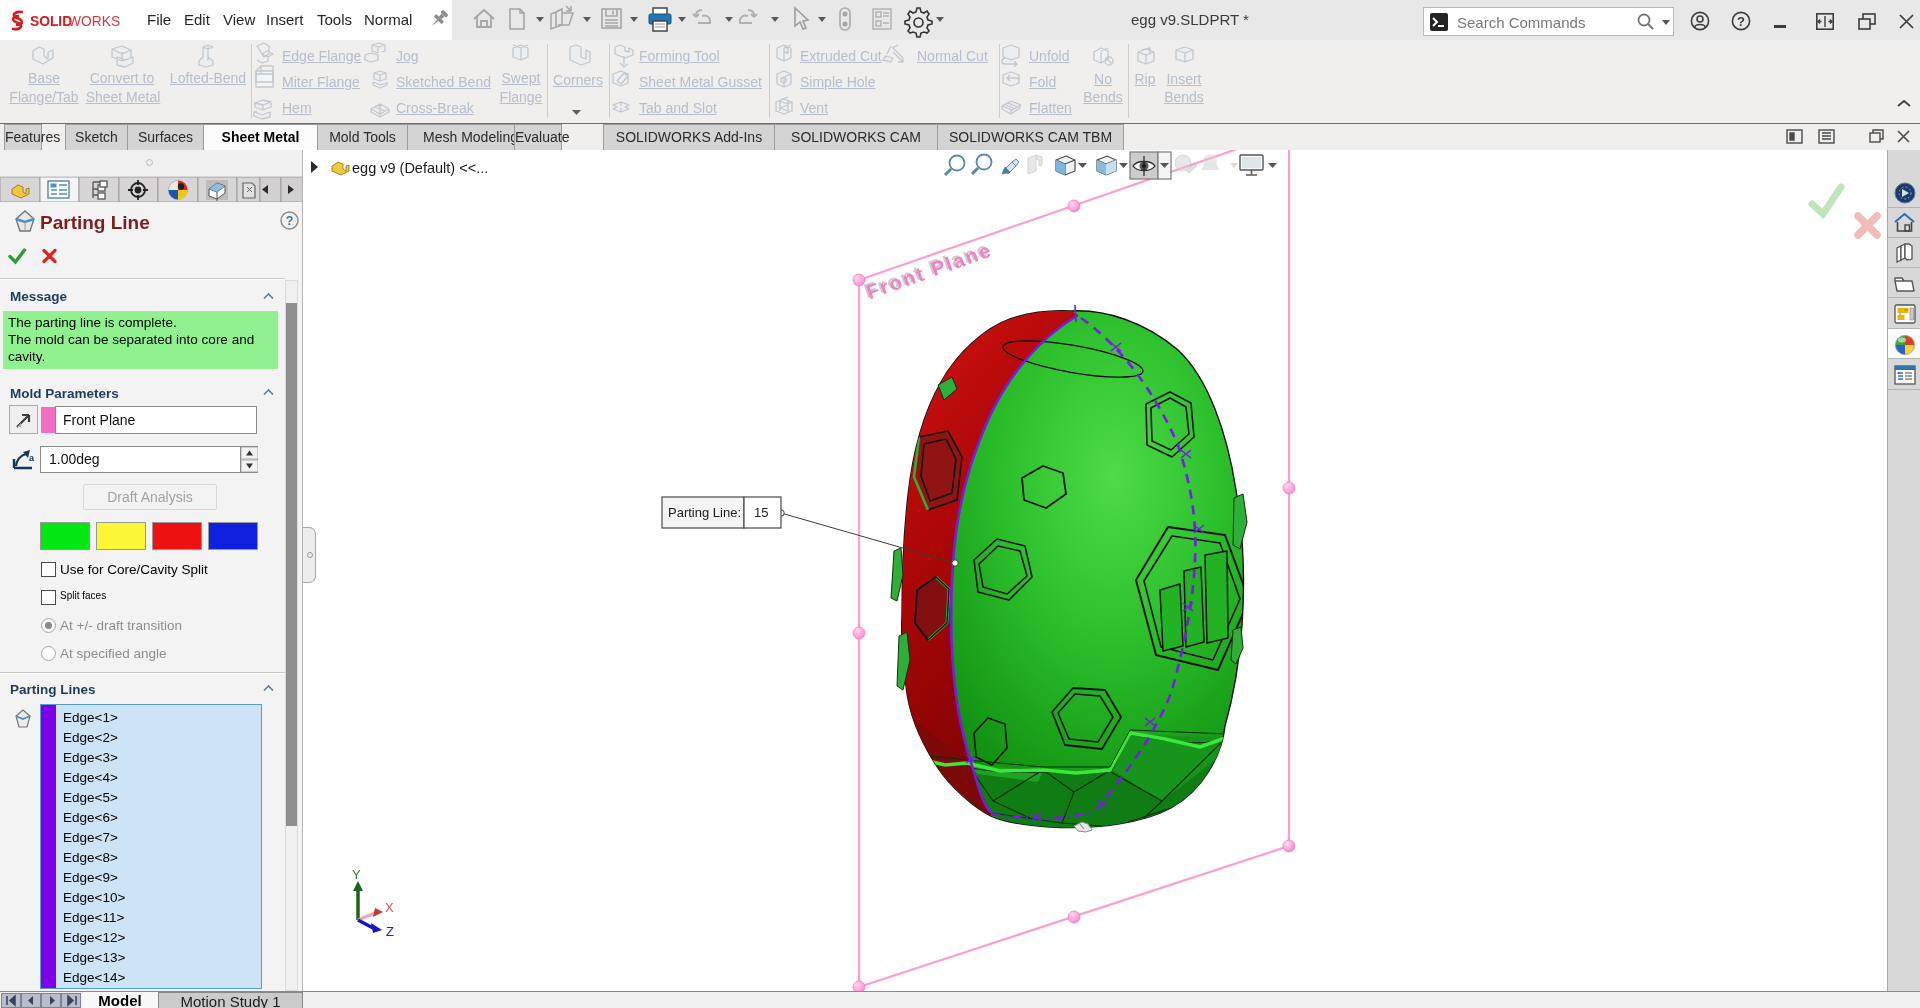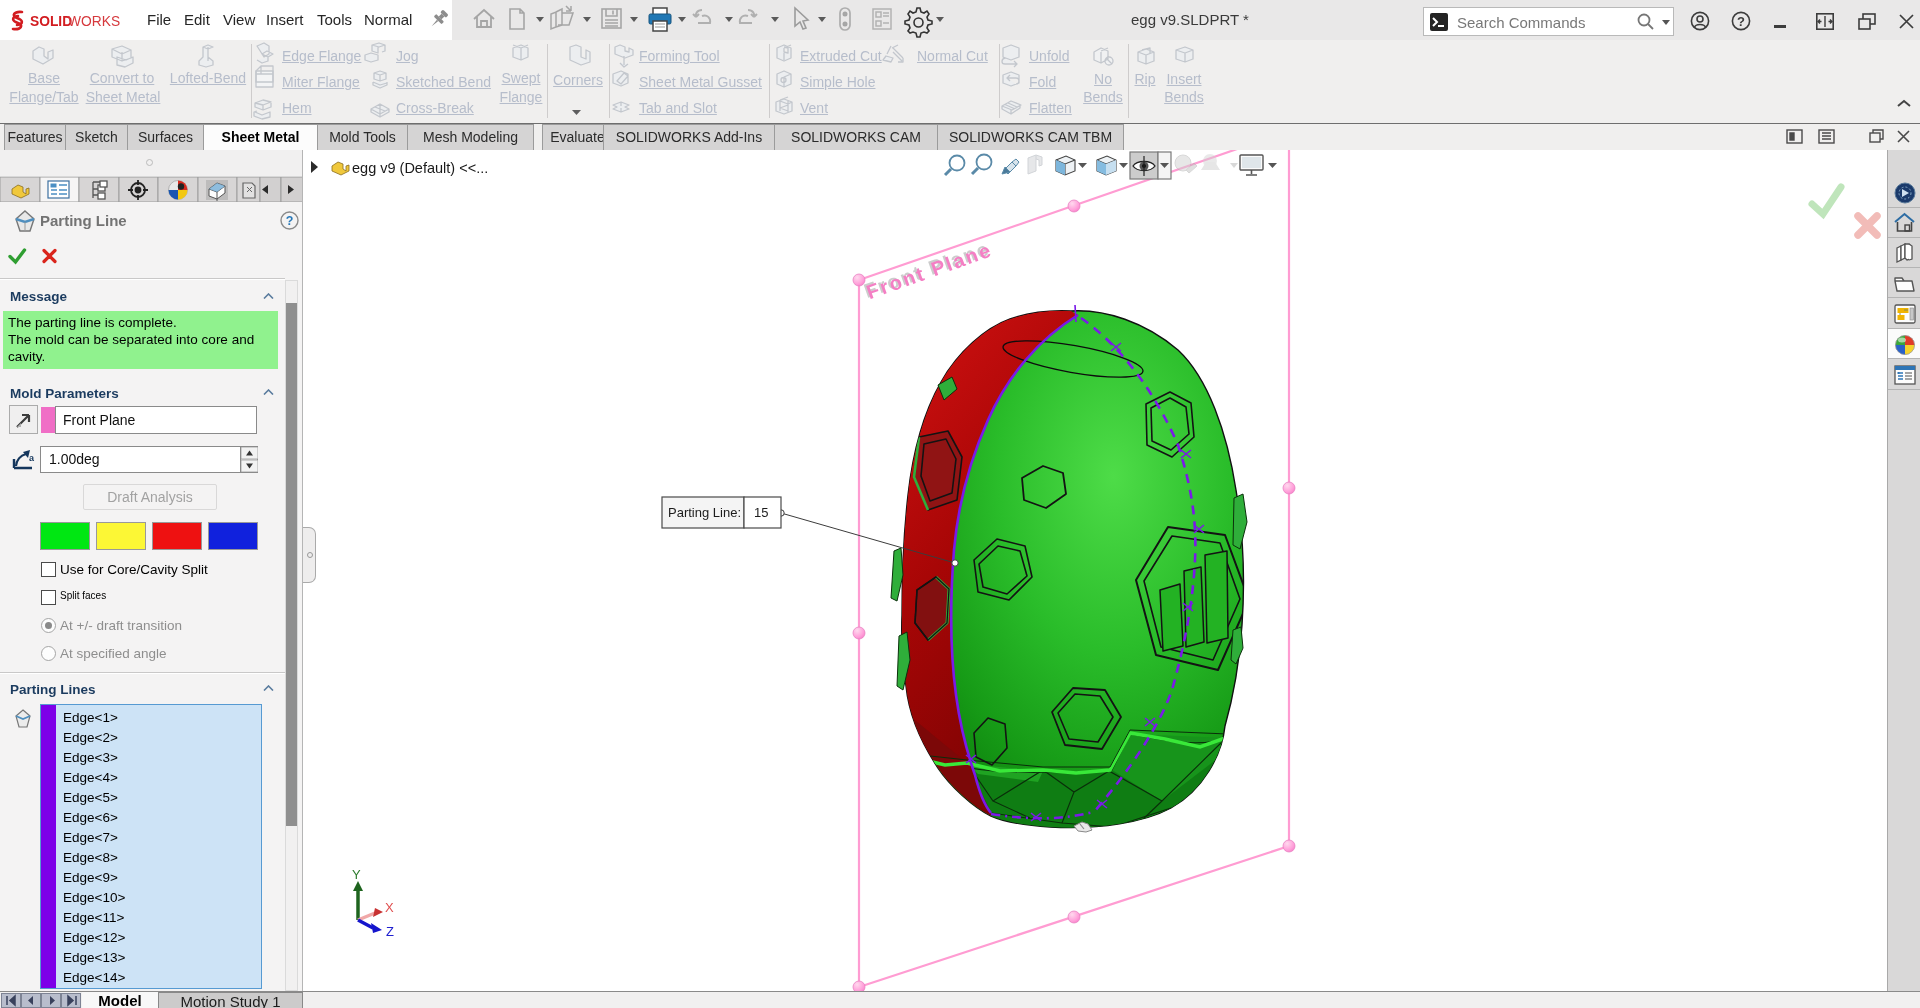--- a/index.html
+++ b/index.html
@@ -204,27 +204,27 @@
  <div class="rtxt" style="left:1029px;top:8px">Unfold</div>
  <div class="rtxt" style="left:1029px;top:34px">Fold</div>
  <div class="rtxt" style="left:1029px;top:60px">Flatten</div>
  <div class="rtxt bigtxt" style="left:1073px;top:31px;width:60px">No</div>
  <div class="rtxt bigtxt" style="left:1073px;top:49px;width:60px">Bends</div>
  <div class="rtxt bigtxt" style="left:1125px;top:31px;width:40px">Rip</div>
  <div class="rtxt bigtxt" style="left:1154px;top:31px;width:60px">Insert</div>
  <div class="rtxt bigtxt" style="left:1154px;top:49px;width:60px">Bends</div>
 </div>
 <div id="tabrow">
- <div class="tab" style="left:4px;width:62px">Features</div>
+ <div class="tab" style="left:4px;width:38px">Features</div>
  <div class="tab" style="left:65px;width:63px">Sketch</div>
  <div class="tab" style="left:127px;width:77px">Surfaces</div>
  <div class="tab active" style="left:203px;width:115px">Sheet Metal</div>
  <div class="tab" style="left:317px;width:91px">Mold Tools</div>
  <div class="tab" style="left:407px;width:127px">Mesh Modeling</div>
- <div class="tab" style="left:542px;width:71px">Evaluate</div>
+ <div class="tab" style="left:514px;width:48px">Evaluate</div>
  <div class="tab" style="left:603px;width:172px">SOLIDWORKS Add-Ins</div>
  <div class="tab" style="left:774px;width:164px">SOLIDWORKS CAM</div>
  <div class="tab" style="left:937px;width:187px">SOLIDWORKS CAM TBM</div>
  <svg class="abs" style="left:1786px;top:4px" width="130" height="18" viewBox="0 0 130 18">
   <g fill="none" stroke="#4a4a4a" stroke-width="1.4">
    <rect x="1" y="2" width="15" height="13"></rect>
         <path d="M 4 5 l 4 0 l 0 7 l -4 0 z" fill="#4a4a4a"></path>
    <rect x="33" y="2" width="15" height="13"></rect>
         <path d="M 36 5 l 9 0 M 36 8 l 9 0 M 36 11 l 9 0"></path>
    <rect x="84" y="5" width="10" height="9"></rect>
@@ -486,21 +486,21 @@
           <path d="M 4 6 l 5 5 m 0 -5 l -5 5" stroke="#666" stroke-width="1"></path>
         </g>
    <path d="M 268 8 l 0 9 l -6 -4.5 z" fill="#2b2b2b"></path>
    <path d="M 288 8 l 0 9 l 6 -4.5 z" fill="#2b2b2b"></path>
   </svg>
   <svg class="abs" style="left:14px;top:60px" width="22" height="24" viewBox="0 0 22 24">
         <path d="M 11 1 L 20 9 L 16 21 L 6 21 L 2 9 Z" fill="#e8e8e8" stroke="#777" stroke-width="1.4"></path>
         <path d="M 2 9 L 11 12 L 20 9" stroke="#4f8fbf" stroke-width="2.4" fill="none"></path>
         <path d="M 11 12 L 11 21" stroke="#999" stroke-width="1" fill="none"></path>
       </svg>
-  <div class="abs" style="left:40px;top:62px;font-size:15px;font-weight:bold;color:#737373">Parting Line</div>
+  <div class="abs" style="left:40px;top:62px;font-size:19px;font-weight:bold;color:#7f1d1d">Parting Line</div>
   <svg class="abs" style="left:280px;top:61px" width="19" height="19" viewBox="0 0 19 19">
         <circle cx="9.5" cy="9.5" r="8.5" fill="none" stroke="#8a8a8a" stroke-width="1.4"></circle>
         <text x="9.5" y="14" font-size="12.5" font-weight="bold" fill="#2878b8" text-anchor="middle">?</text>
       </svg>
   <svg class="abs" style="left:8px;top:96px" width="60" height="20" viewBox="0 0 60 20">
         <path d="M 2 10.5 L 7.5 16 L 16.5 4" fill="none" stroke="#2f9e31" stroke-width="3.4" stroke-linecap="round"></path>
         <path d="M 36 4.5 L 47 15.5 M 47 4.5 L 36 15.5" stroke="#da251c" stroke-width="3.2" stroke-linecap="round"></path>
       </svg>
   <div class="groove" style="top:128px"></div>
   <div class="hdr" style="top:139px">Message</div>

